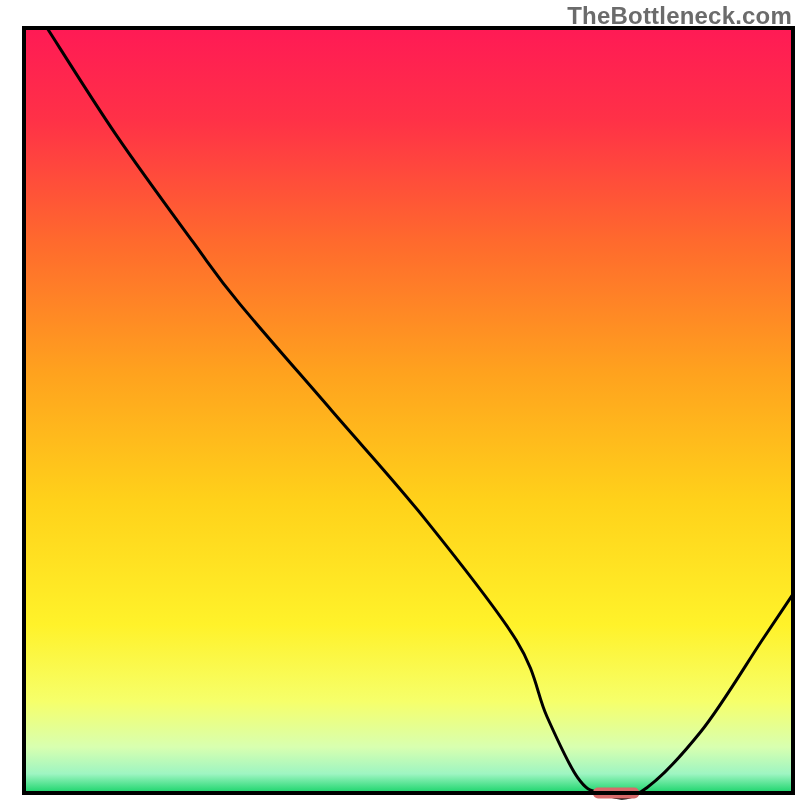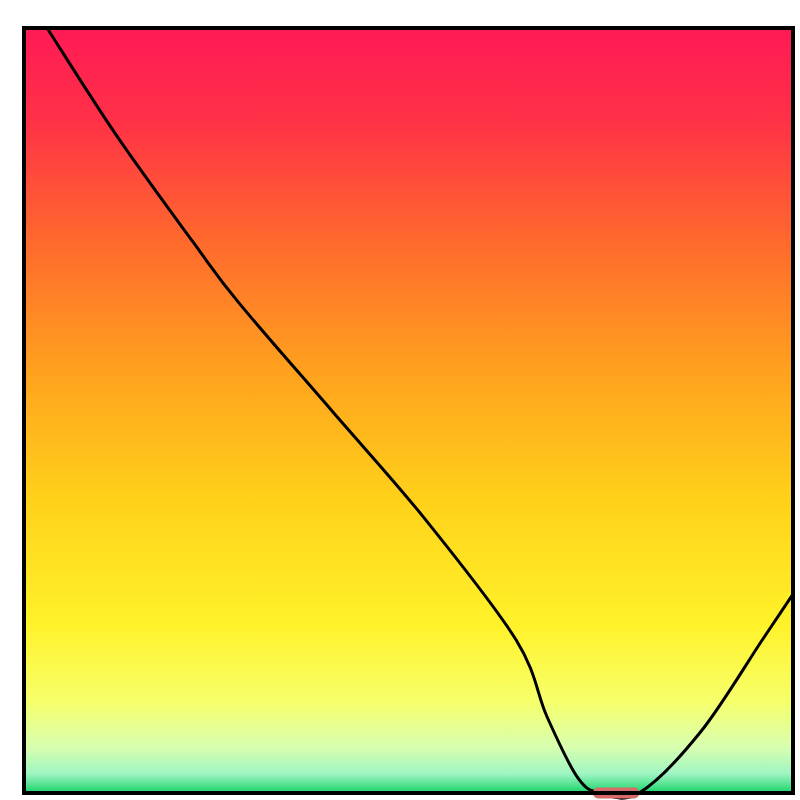--- a/index.html
+++ b/index.html
@@ -28,20 +28,21 @@
   svg {
     position: absolute;
     top: 0;
     left: 0;
   }
 </style>
 </head>
 <body>
 
 <div class="frame">
+  <div class="watermark">TheBottleneck.com</div>
   <svg width="800" height="800" viewBox="0 0 800 800">
     <defs>
       <linearGradient id="bg-grad" x1="0" y1="0" x2="0" y2="1">
           <stop offset="0%" stop-color="#ff1a55"></stop>
           <stop offset="12%" stop-color="#ff3147"></stop>
           <stop offset="28.000000000000004%" stop-color="#ff6a2d"></stop>
           <stop offset="45%" stop-color="#ffa21e"></stop>
           <stop offset="62%" stop-color="#ffd21a"></stop>
           <stop offset="78%" stop-color="#fff22a"></stop>
           <stop offset="88%" stop-color="#f6ff6a"></stop>

